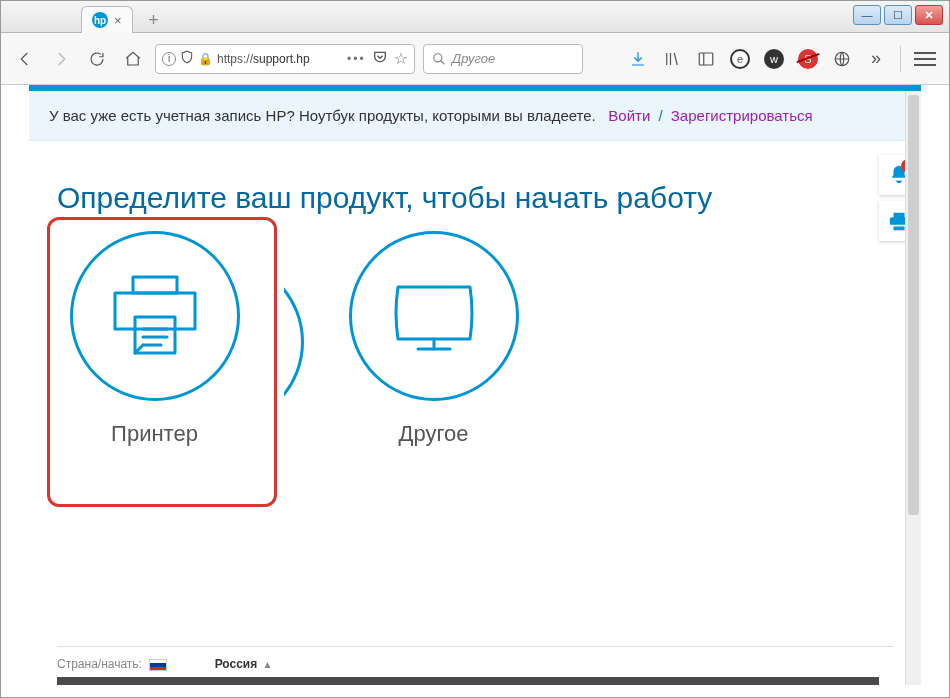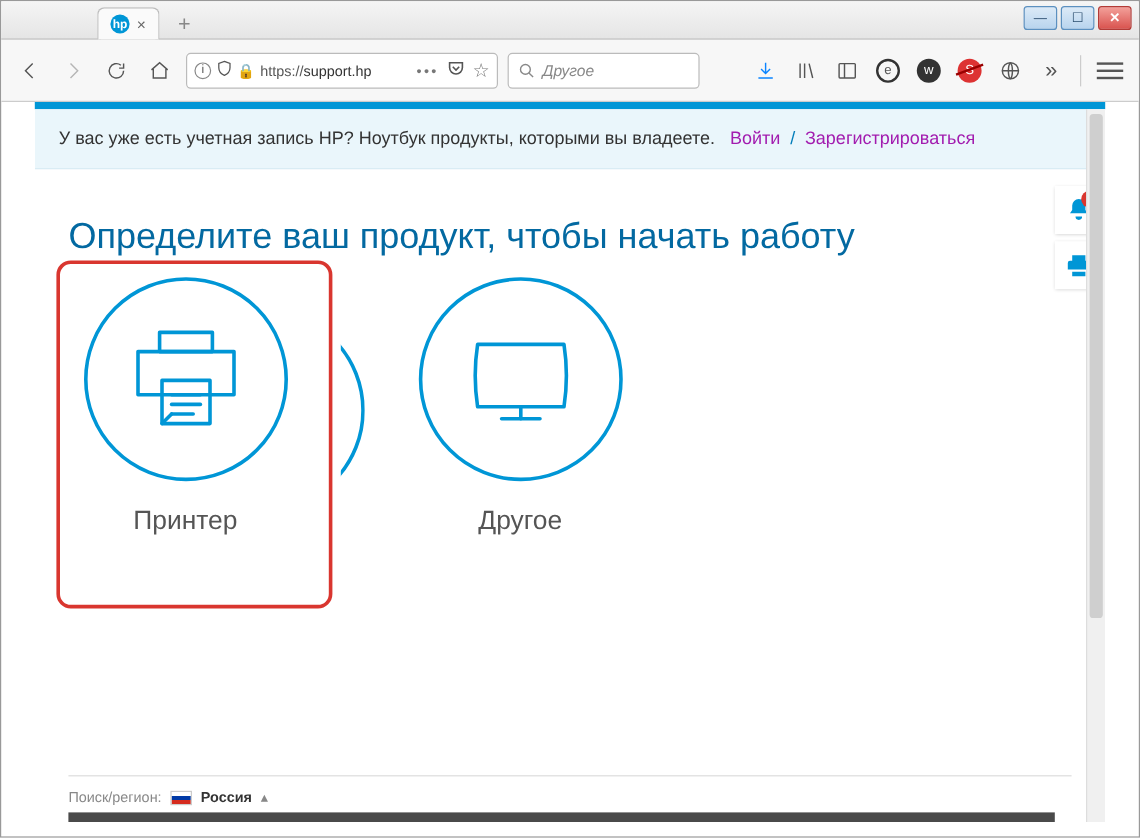--- a/index.html
+++ b/index.html
@@ -131,21 +131,21 @@
   
   .footer {
     position:absolute; bottom:14px; left:28px; right:28px; font-size:12px; color:#888;
     border-top:1px solid #ddd; padding-top:10px;
   }
   .footer .flag {
     display:inline-block; width:18px; height:12px; vertical-align:middle;
     background: linear-gradient(#fff 0 33%, #0039a6 33% 66%, #d52b1e 66% 100%);
     border:1px solid #ccc; margin:0 4px;
   }
-  .footer strong { color:#333; font-weight:bold; }
+  .footer strong { color:#333; font-weight:bold;margin-left:40px; }
   .footer .caret { color:#888; margin-left:4px; }
   .footbar { position:absolute; bottom:0; left:28px; right:42px; height:8px; background:#4a4a4a; }
   
   .vscroll {
     position:absolute; right:0; top:0; bottom:0; width:16px; background:#f0f0f0;
     border-left:1px solid #ddd;
   }
   .vscroll .thumb {
     position:absolute; left:2px; right:2px; top:4px; height:420px;
     background:#cfcfcf; border-radius:3px;
@@ -327,21 +327,21 @@
         </div>
         <div class="card-label">Другое</div>
       </div>
 
     </div>
 
     <div class="highlight"></div>
   </div>
 
   <div class="footer">
-    <span>Поиск/регион:</span>
+    <span>Страна/начать:</span>
     <span class="flag"></span>
     <strong>Россия</strong>
     <span class="caret">▴</span>
   </div>
 
   <div class="footbar"></div>
 
   <div class="vscroll">
     <div class="thumb"></div>
   </div>

